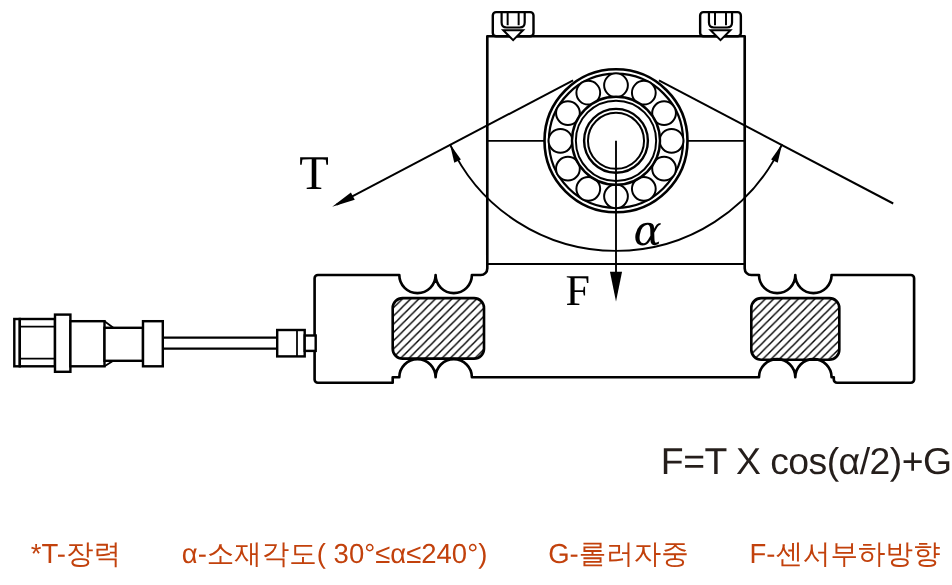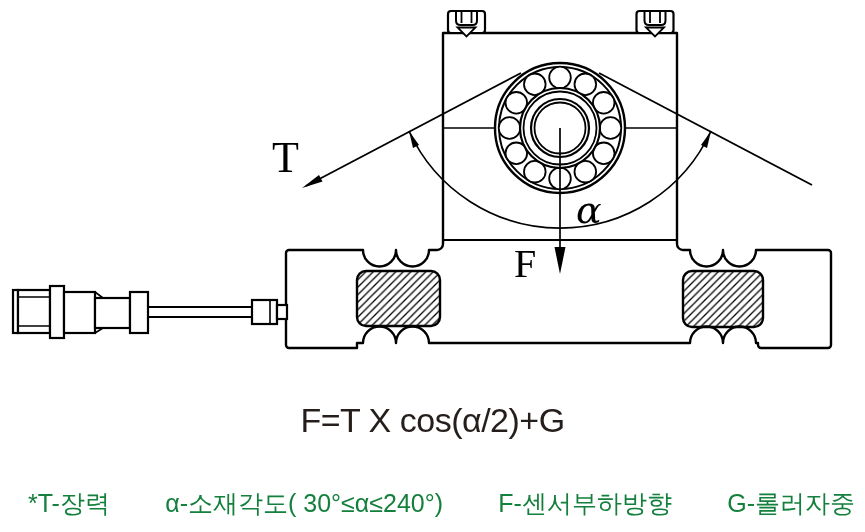--- a/index.html
+++ b/index.html
@@ -17,34 +17,34 @@
     font-family:"Liberation Serif","DejaVu Serif",serif;
     line-height:1;
     white-space:pre;
   }
   .lbl-T{left:272px;top:136px;font-size:44px;}
   .lbl-F{left:514px;top:244px;font-size:40px;}
   .lbl-alpha{left:576px;top:191px;font-size:38px;font-family:"DejaVu Serif",serif;font-style:italic;}
   .formula{
     position:absolute;
     left:0;top:401px;width:865px;
-    text-align:center;
+    text-align:right;
     font-size:34px;
     letter-spacing:-0.5px;
     color:#251e1b;
     font-family:"Liberation Sans",sans-serif;
   }
   .legend{
     position:absolute;
     left:28px;right:10px;top:487px;
     display:flex;
     justify-content:space-between;
     align-items:baseline;
     font-size:25px;
-    color:#15803d;
+    color:#c2410c;
     white-space:pre;
     font-family:"Liberation Sans",sans-serif;
   }
 </style>
 </head>
 <body>
 
 <div class="stage">
 
   <svg width="865" height="395" viewBox="0 0 865 395">
@@ -148,17 +148,17 @@
 
   <div class="lbl lbl-T">T</div>
   <div class="lbl lbl-alpha">α</div>
   <div class="lbl lbl-F">F</div>
 
   <div class="formula">F=T X cos(α/2)+G</div>
 
   <div class="legend">
     <span>*T-장력</span>
     <span>α-소재각도( 30°≤α≤240°)</span>
+    <span>G-롤러자중</span>
     <span>F-센서부하방향</span>
-    <span>G-롤러자중</span>
   </div>
 
 </div>
 
 </body></html>

